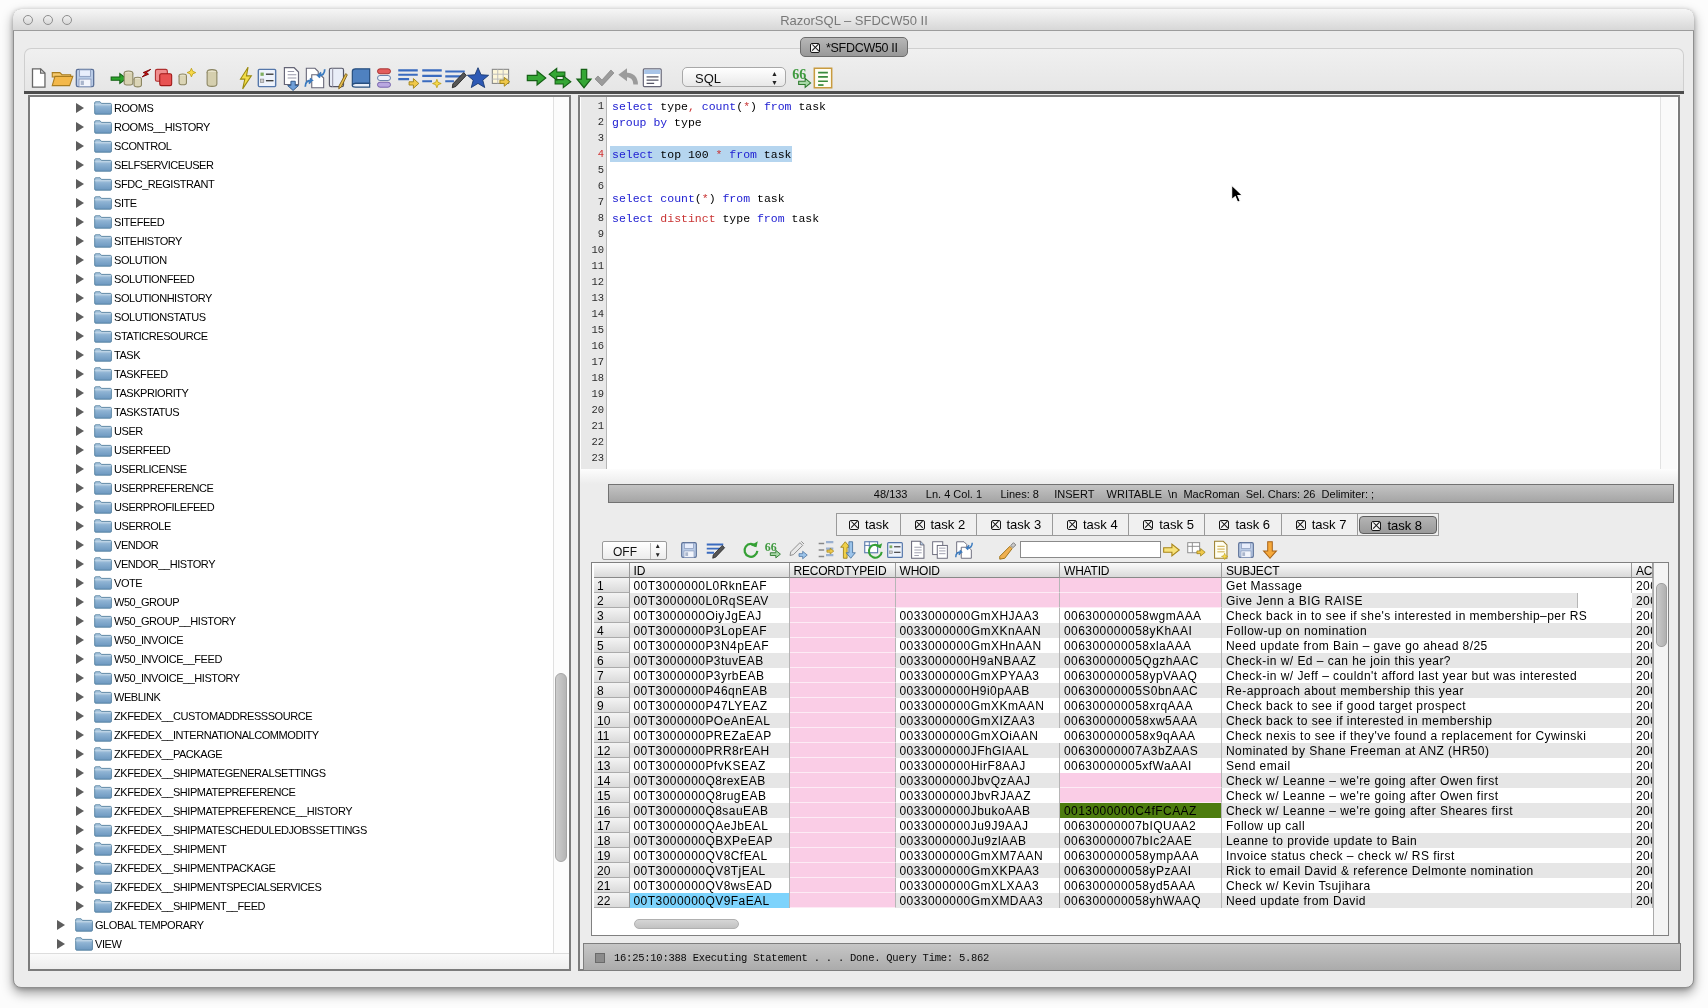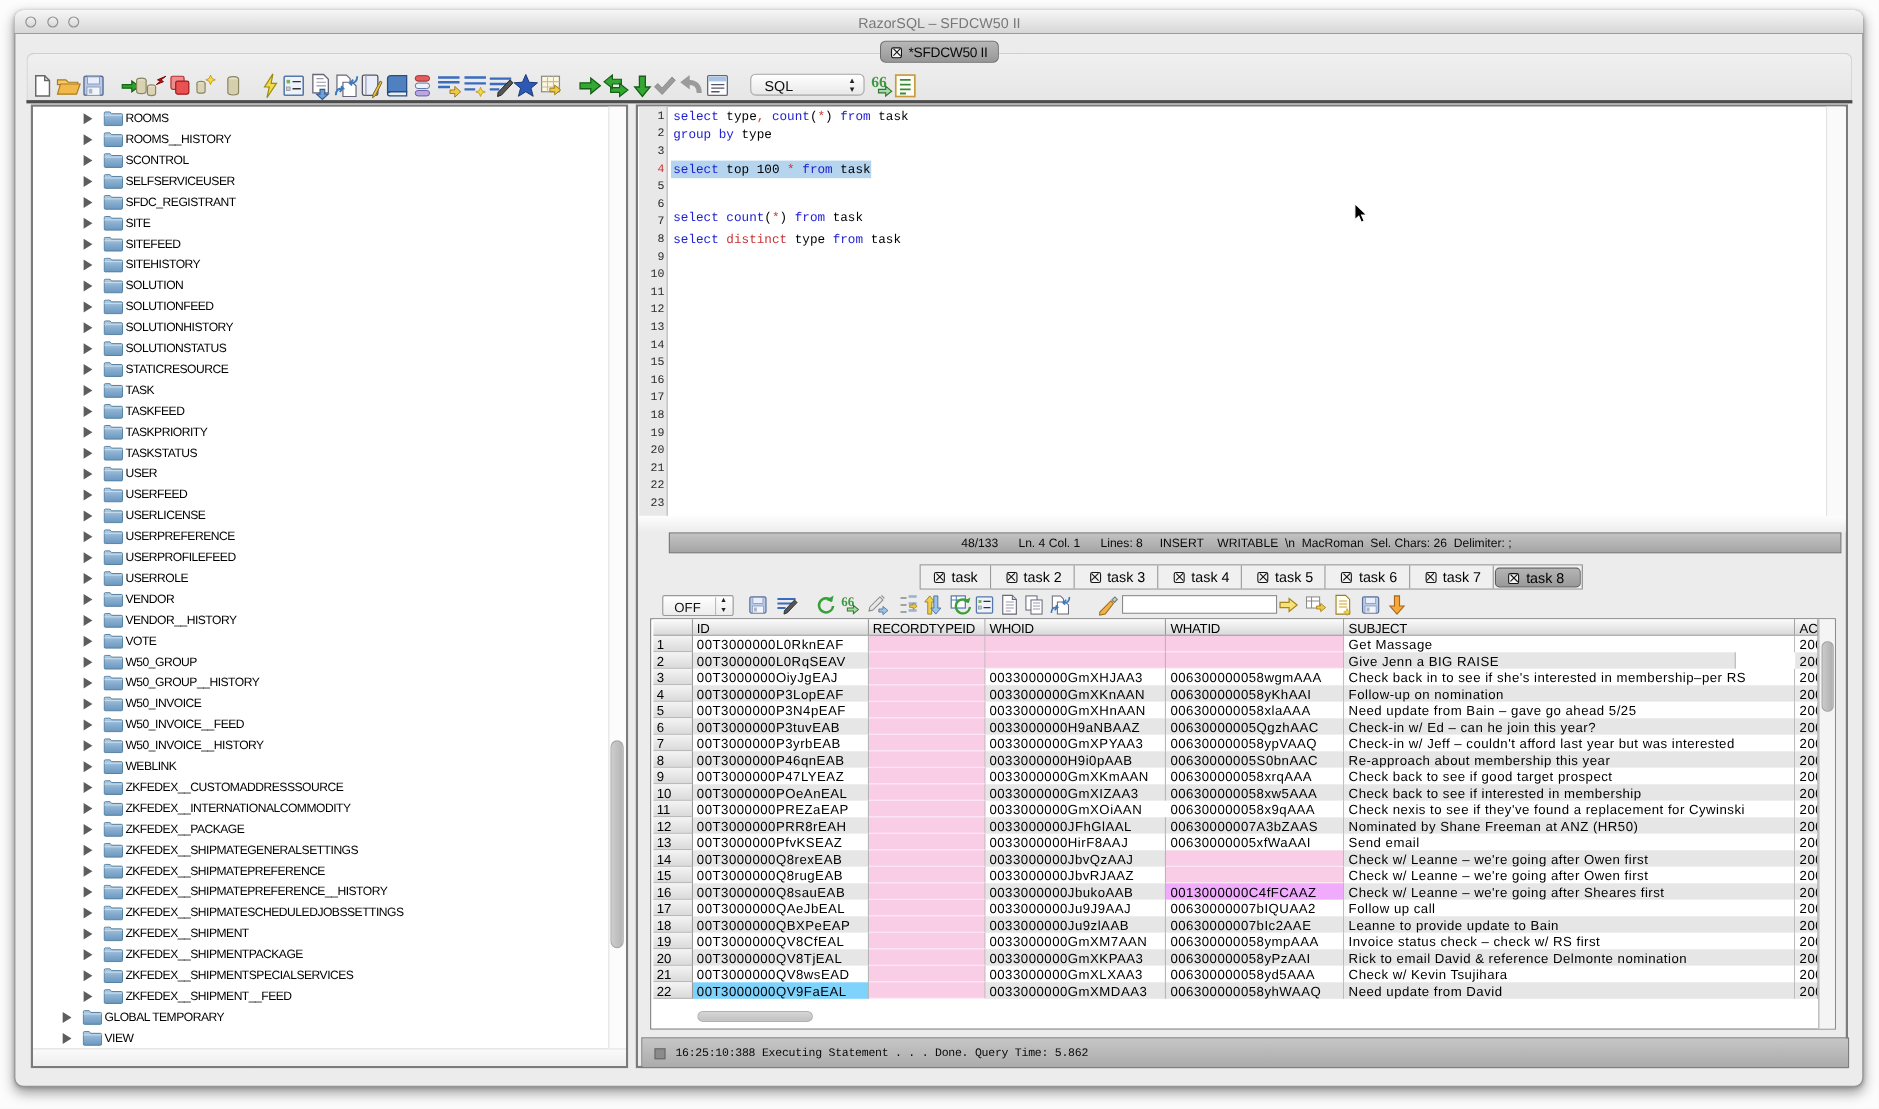--- a/index.html
+++ b/index.html
@@ -954,21 +954,21 @@
 <div class="cell" style="left:789.5px;top:623px;width:106.0px;background:#facde6;border-bottom:1px solid rgba(255,255,255,.6);height:15px"></div>
 <div class="cell" style="left:895.5px;top:623px;width:164.5px;background:#e6e6e6">0033000000GmXKnAAN</div>
 <div class="cell" style="left:1060.0px;top:623px;width:162.0px;background:#e6e6e6">006300000058yKhAAI</div>
 <div class="cell" style="left:1222.0px;top:623px;width:410.0px;background:#e6e6e6">Follow-up on nomination</div>
 <div class="cell" style="left:1632.0px;top:623px;width:21.0px;background:#e6e6e6">200</div>
 <div class="rnum" style="left:594px;top:638px;width:35.5px">5</div>
 <div class="cell" style="left:629.5px;top:638px;width:160.0px;background:#ffffff">00T3000000P3N4pEAF</div>
 <div class="cell" style="left:789.5px;top:638px;width:106.0px;background:#facde6;border-bottom:1px solid rgba(255,255,255,.6);height:15px"></div>
 <div class="cell" style="left:895.5px;top:638px;width:164.5px;background:#ffffff">0033000000GmXHnAAN</div>
 <div class="cell" style="left:1060.0px;top:638px;width:162.0px;background:#ffffff">006300000058xlaAAA</div>
-<div class="cell" style="left:1222.0px;top:638px;width:410.0px;background:#ffffff">Need update from Bain – gave go ahead 5/25</div>
+<div class="cell" style="left:1222.0px;top:638px;width:410.0px;background:#ffffff">Need update from Bain – gave go ahead 8/25</div>
 <div class="cell" style="left:1632.0px;top:638px;width:21.0px;background:#ffffff">200</div>
 <div class="rnum" style="left:594px;top:653px;width:35.5px">6</div>
 <div class="cell" style="left:629.5px;top:653px;width:160.0px;background:#e6e6e6">00T3000000P3tuvEAB</div>
 <div class="cell" style="left:789.5px;top:653px;width:106.0px;background:#facde6;border-bottom:1px solid rgba(255,255,255,.6);height:15px"></div>
 <div class="cell" style="left:895.5px;top:653px;width:164.5px;background:#e6e6e6">0033000000H9aNBAAZ</div>
 <div class="cell" style="left:1060.0px;top:653px;width:162.0px;background:#e6e6e6">00630000005QgzhAAC</div>
 <div class="cell" style="left:1222.0px;top:653px;width:410.0px;background:#e6e6e6">Check-in w/ Ed – can he join this year?</div>
 <div class="cell" style="left:1632.0px;top:653px;width:21.0px;background:#e6e6e6">200</div>
 <div class="rnum" style="left:594px;top:668px;width:35.5px">7</div>
 <div class="cell" style="left:629.5px;top:668px;width:160.0px;background:#ffffff">00T3000000P3yrbEAB</div>
@@ -1030,21 +1030,21 @@
 <div class="cell" style="left:629.5px;top:788px;width:160.0px;background:#ffffff">00T3000000Q8rugEAB</div>
 <div class="cell" style="left:789.5px;top:788px;width:106.0px;background:#facde6;border-bottom:1px solid rgba(255,255,255,.6);height:15px"></div>
 <div class="cell" style="left:895.5px;top:788px;width:164.5px;background:#ffffff">0033000000JbvRJAAZ</div>
 <div class="cell" style="left:1060.0px;top:788px;width:162.0px;background:#facde6;border-bottom:1px solid rgba(255,255,255,.6);height:15px"></div>
 <div class="cell" style="left:1222.0px;top:788px;width:410.0px;background:#ffffff">Check w/ Leanne – we're going after Owen first</div>
 <div class="cell" style="left:1632.0px;top:788px;width:21.0px;background:#ffffff">200</div>
 <div class="rnum" style="left:594px;top:803px;width:35.5px">16</div>
 <div class="cell" style="left:629.5px;top:803px;width:160.0px;background:#e6e6e6">00T3000000Q8sauEAB</div>
 <div class="cell" style="left:789.5px;top:803px;width:106.0px;background:#facde6;border-bottom:1px solid rgba(255,255,255,.6);height:15px"></div>
 <div class="cell" style="left:895.5px;top:803px;width:164.5px;background:#e6e6e6">0033000000JbukoAAB</div>
-<div class="cell" style="left:1060.0px;top:803px;width:162.0px;background:#f0abfc">0013000000C4fFCAAZ</div>
+<div class="cell" style="left:1060.0px;top:803px;width:162.0px;background:#4d7c0f">0013000000C4fFCAAZ</div>
 <div class="cell" style="left:1222.0px;top:803px;width:410.0px;background:#e6e6e6">Check w/ Leanne – we're going after Sheares first</div>
 <div class="cell" style="left:1632.0px;top:803px;width:21.0px;background:#e6e6e6">200</div>
 <div class="rnum" style="left:594px;top:818px;width:35.5px">17</div>
 <div class="cell" style="left:629.5px;top:818px;width:160.0px;background:#ffffff">00T3000000QAeJbEAL</div>
 <div class="cell" style="left:789.5px;top:818px;width:106.0px;background:#facde6;border-bottom:1px solid rgba(255,255,255,.6);height:15px"></div>
 <div class="cell" style="left:895.5px;top:818px;width:164.5px;background:#ffffff">0033000000Ju9J9AAJ</div>
 <div class="cell" style="left:1060.0px;top:818px;width:162.0px;background:#ffffff">00630000007bIQUAA2</div>
 <div class="cell" style="left:1222.0px;top:818px;width:410.0px;background:#ffffff">Follow up call</div>
 <div class="cell" style="left:1632.0px;top:818px;width:21.0px;background:#ffffff">200</div>
 <div class="rnum" style="left:594px;top:833px;width:35.5px">18</div>

